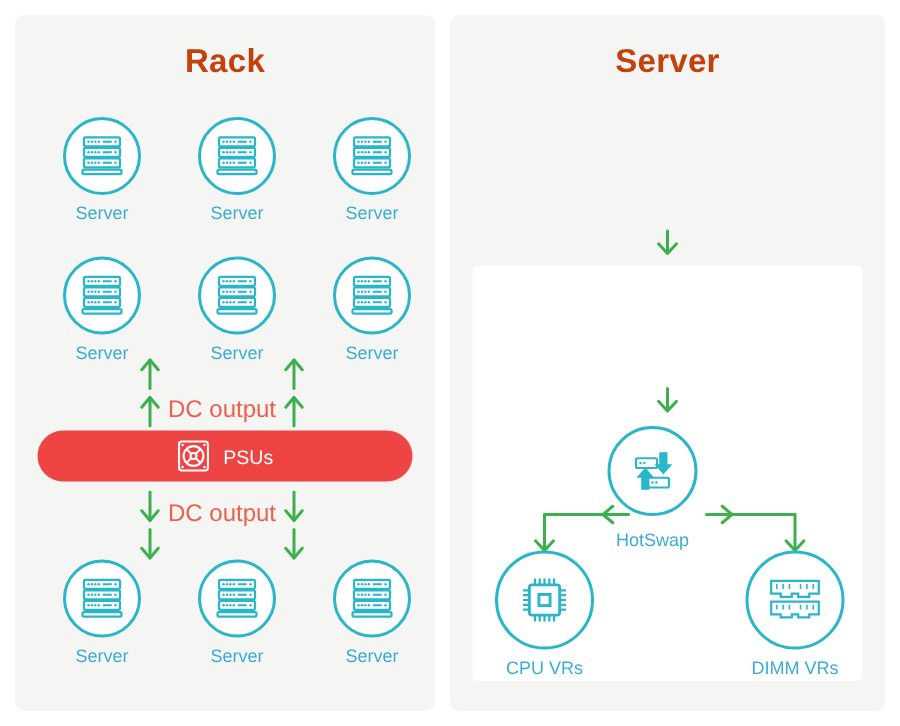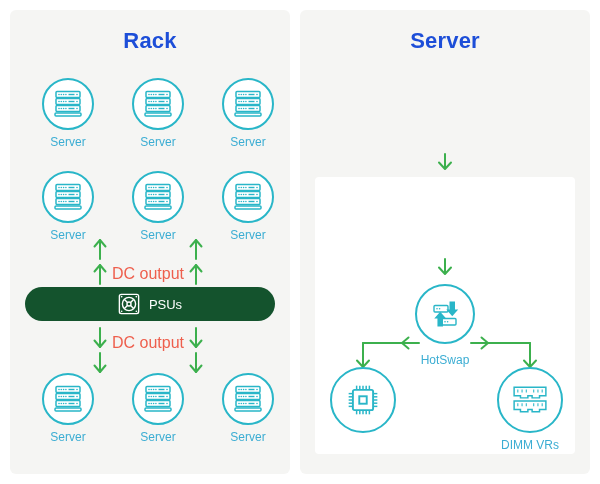--- a/index.html
+++ b/index.html
@@ -5,40 +5,40 @@
   html,body{margin:0;padding:0;}
   body{
     width:600px;height:484px;background:#ffffff;position:relative;overflow:hidden;
     font-family:"Liberation Sans", sans-serif;
   }
   .panel{position:absolute;top:10px;height:464px;background:#f5f5f3;border-radius:6px;}
   .panel-left{left:10px;width:280px;}
   .panel-right{left:300px;width:290px;}
   .panel-title{
     position:absolute;left:0;top:18px;width:100%;text-align:center;
-    font-size:22px;font-weight:700;color:#1d4ed8;letter-spacing:.2px;
+    font-size:22px;font-weight:700;color:#c2410c;letter-spacing:.2px;
   }
   .node{position:absolute;width:84px;text-align:center;}
   .circle{
     margin:0 auto;background:#ffffff;border:2px solid #29b6c8;border-radius:50%;
     display:flex;align-items:center;justify-content:center;box-sizing:border-box;
   }
   .c52{width:52px;height:52px;}
   .c60{width:60px;height:60px;}
   .c64{width:64px;height:64px;}
   .c66{width:66px;height:66px;}
   .node-label{margin-top:5px;font-size:12px;color:#3badd3;}
   .teal-ic{color:#29b6c8;}
   .white-ic{color:#ffffff;}
   .dc-label{
     position:absolute;width:90px;text-align:center;font-size:16px;color:#ee5f4d;
   }
   .psu-bar{
     position:absolute;left:15px;top:277px;width:250px;height:34px;border-radius:17px;
-    background:#14532d;display:flex;align-items:center;justify-content:center;gap:9px;
+    background:#ef4444;display:flex;align-items:center;justify-content:center;gap:9px;
   }
   .psu-bar-label{color:#ffffff;font-size:13px;}
   .arr{position:absolute;width:16px;height:24px;}
   .arr line,.arr polyline{stroke:#3cb04d;stroke-width:2;fill:none;stroke-linecap:round;stroke-linejoin:round;}
   .white-box{
     position:absolute;left:15px;top:167px;width:260px;height:277px;
     background:#ffffff;border-radius:4px;
   }
   .overlay{position:absolute;left:0;top:0;width:290px;height:464px;pointer-events:none;}
   .overlay line,.overlay polyline{stroke:#3cb04d;stroke-width:2;fill:none;stroke-linecap:round;stroke-linejoin:round;}
@@ -313,35 +313,36 @@
     <polyline points="108.5,327.5 102,333 108.5,338.5"></polyline>
     <polyline points="181.5,327.5 188,333 181.5,338.5"></polyline>
     <line x1="63" y1="333" x2="63" y2="357"></line>
       <polyline points="57,350.5 63,357 69,350.5"></polyline>
     <line x1="230" y1="333" x2="230" y2="357"></line>
       <polyline points="224,350.5 230,357 236,350.5"></polyline>
   </svg>
 
 
 
-  <div class="node" style="left:103px;top:274px;">
+  <div class="node" style="left:93px;top:274px;">
     <div class="circle c60">
         <svg class="teal-ic" width="32" height="32">
           <use href="#ico-hotswap"></use>
         </svg>
       </div>
     <div class="node-label" style="margin-top:9px;">HotSwap</div>
   </div>
 
   <div class="node" style="left:21px;top:357px;">
     <div class="circle c66">
         <svg class="teal-ic" width="34" height="34">
           <use href="#ico-cpu"></use>
         </svg>
       </div>
+    <div class="node-label">CPU VRs</div>
   </div>
 
   <div class="node" style="left:188px;top:357px;">
     <div class="circle c66">
         <svg class="teal-ic" width="36" height="30">
           <use href="#ico-dimm"></use>
         </svg>
       </div>
     <div class="node-label">DIMM VRs</div>
   </div>

